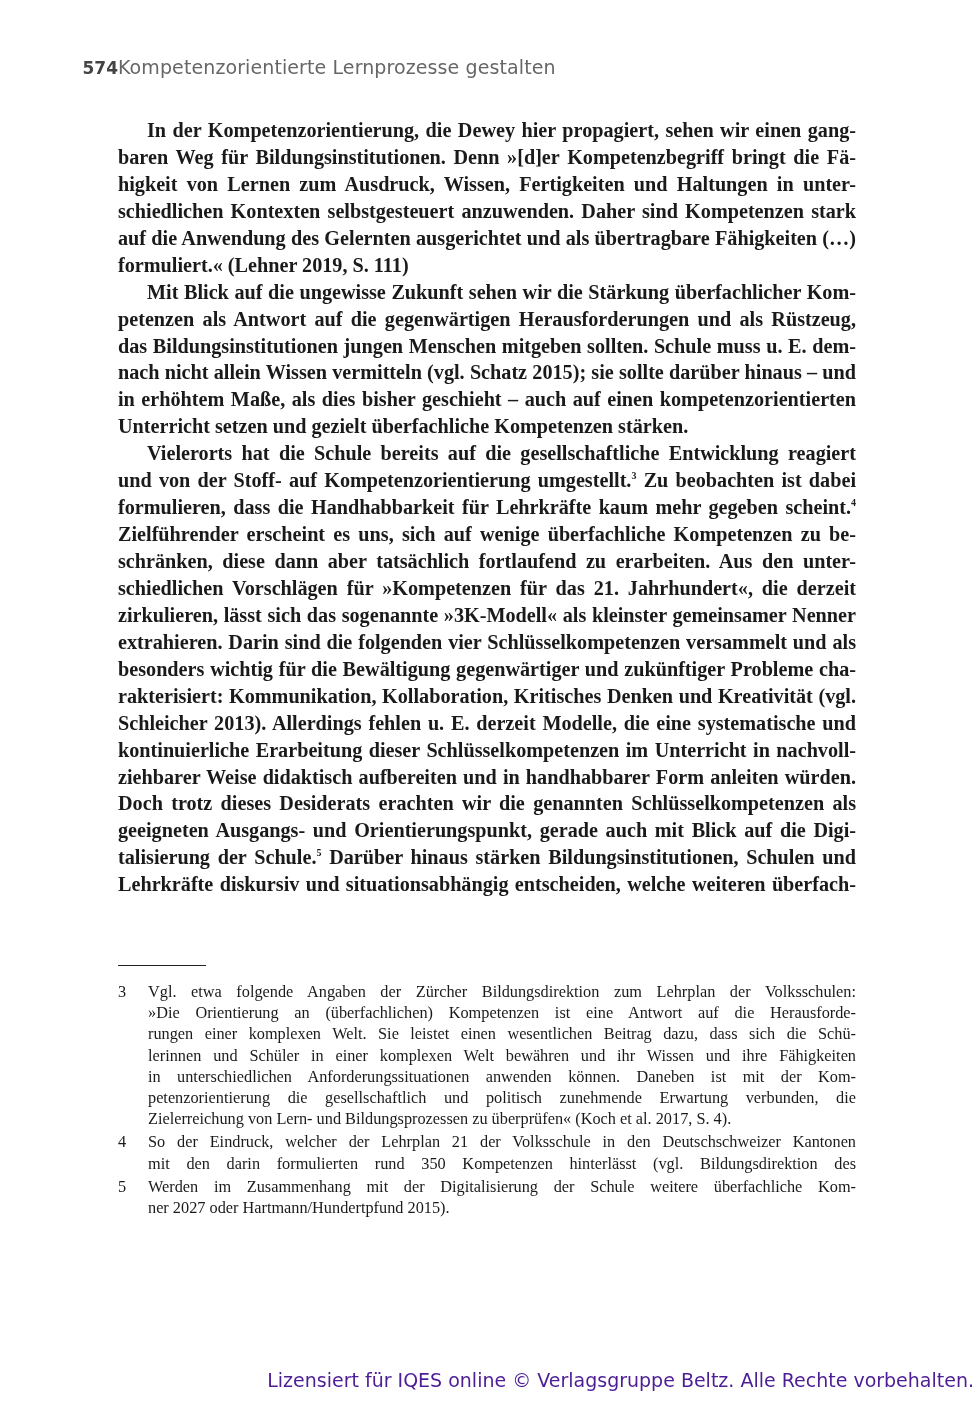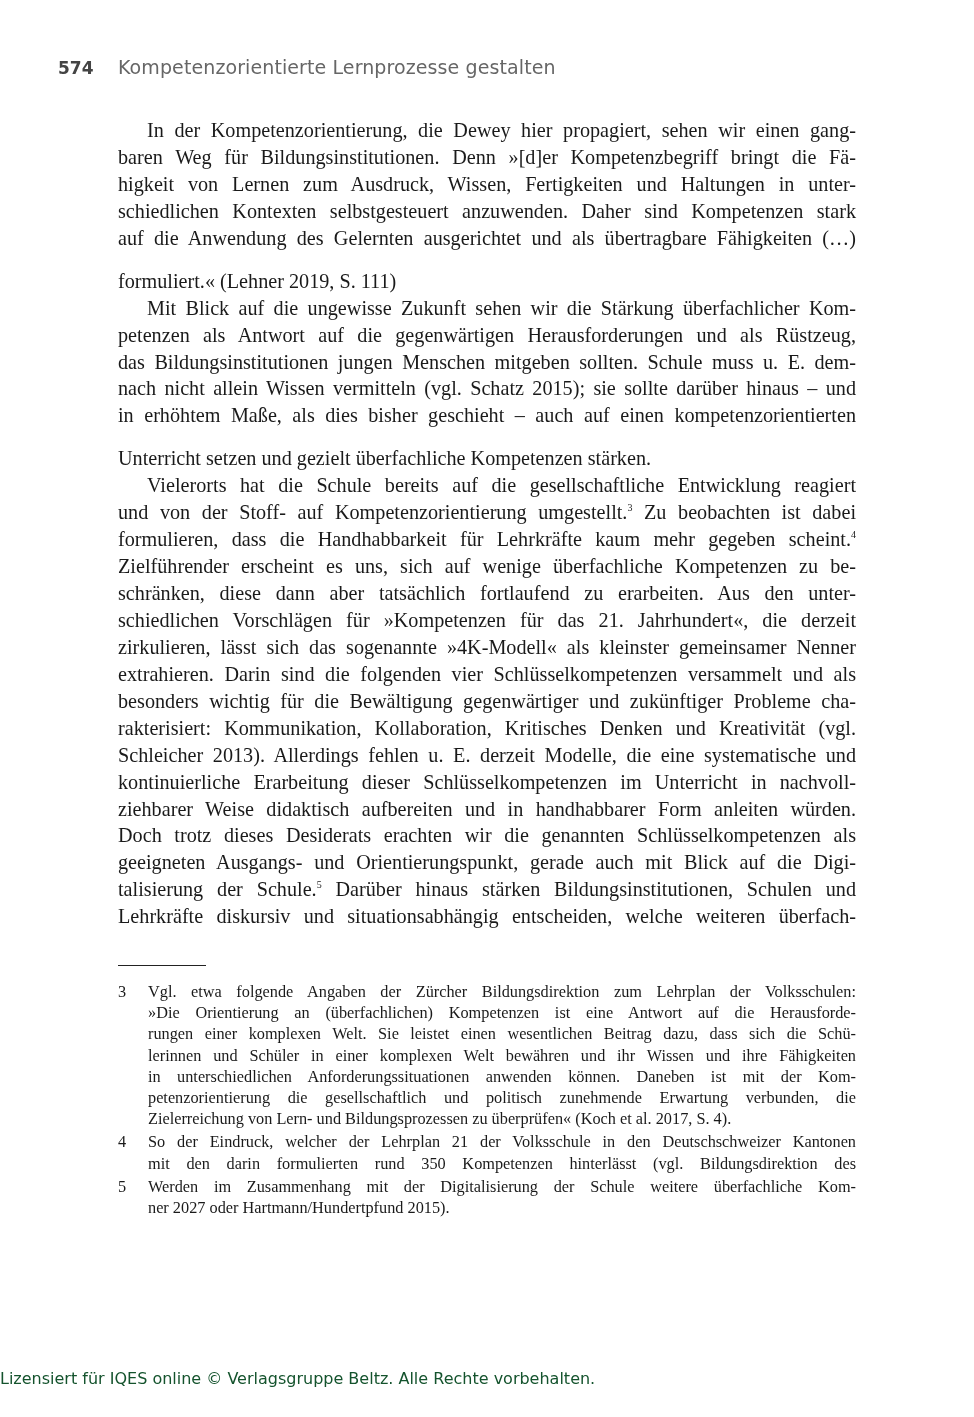--- a/index.html
+++ b/index.html
@@ -1,33 +1,33 @@
 <!DOCTYPE html>
 <html><head>
   <meta charset="utf-8">
   <style>
     html, body { margin: 0; padding: 0; background: #ffffff; }
     body { width: 974px; height: 1417px; position: relative; overflow: hidden; }
-    .header { position: absolute; left: 58px; top: 56px; height: 24px; display: flex; align-items: baseline; }
+    .header { position: absolute; left: 58px; top: 56px; height: 24px; display: flex; align-items: baseline; text-align: right; }
     .page-number { font-family: "DejaVu Sans", sans-serif; font-weight: bold; font-size: 17px; color: #444444; width: 60px; }
     .running-title { font-family: "DejaVu Sans", sans-serif; font-size: 19px; color: #666666; letter-spacing: 0.1px; }
-    .body-text { position: absolute; left: 118px; top: 117px; width: 738px; font-family: "Liberation Serif", serif; font-size: 20.2px; line-height: 26.95px; color: #1a1a1a; }
+    .body-text { position: absolute; left: 118px; top: 117px; width: 738px; font-family: "Liberation Serif", serif; font-size: 20.2px; line-height: 26.95px; color: #1a1a1a; font-weight: bold; }
     .line { display: block; text-align: justify; text-align-last: justify; white-space: nowrap; height: 26.95px; }
-    .line.last { text-align-last: left; margin-top: 16px; }
+    .line.last { text-align-last: left; }
     .line.indent { padding-left: 29px; }
     .line-inner { display: inline; }
     .footnote-rule { position: absolute; left: 118px; top: 965px; width: 88px; height: 1.3px; background: #222222; }
     .footnotes { position: absolute; left: 118px; top: 981px; width: 738px; font-family: "Liberation Serif", serif; font-size: 16.3px; line-height: 21.2px; color: #1a1a1a; }
     .fn { display: flex; margin-bottom: 2px; }
     .fn-num { width: 30px; flex: none; }
     .fn-body { flex: 1; }
     .fn-line { display: block; text-align: justify; text-align-last: justify; white-space: nowrap; height: 21.2px; }
     .fn-line.last { text-align-last: left; }
     sup { font-size: 10px; line-height: 0; vertical-align: super; }
-    .footer { position: absolute; left: 0; right: 0; top: 1369px; text-align: left; font-family: "DejaVu Sans", sans-serif; font-size: 16px; color: #14532d; }
+    .footer { position: absolute; left: 0; right: 0; top: 1369px; text-align: right; font-family: "DejaVu Sans", sans-serif; font-size: 19px; color: #4c1d95; }
   </style>
 </head>
 <body>
 
 <div class="header">
   <span class="page-number">574</span>
   <span class="running-title">Kompetenzorientierte Lernprozesse gestalten</span>
 </div>
 
 <div class="body-text">
@@ -50,21 +50,21 @@
     <span class="line last">Unterricht setzen und gezielt überfachliche Kompetenzen stärken.</span>
   </div>
 
   <div>
     <span class="line indent">Vielerorts hat die Schule bereits auf die gesellschaftliche Entwicklung reagiert</span>
     <span class="line"><span class="line-inner">und von der Stoff- auf Kompetenzorientierung umgestellt.</span><sup>3</sup><span class="line-inner"> Zu beobachten ist dabei</span></span>
     <span class="line"><span class="line-inner">formulieren, dass die Handhabbarkeit für Lehrkräfte kaum mehr gegeben scheint.</span><sup>4</sup></span>
     <span class="line">Zielführender erscheint es uns, sich auf wenige überfachliche Kompetenzen zu be-</span>
     <span class="line">schränken, diese dann aber tatsächlich fortlaufend zu erarbeiten. Aus den unter-</span>
     <span class="line">schiedlichen Vorschlägen für »Kompetenzen für das 21. Jahrhundert«, die derzeit</span>
-    <span class="line">zirkulieren, lässt sich das sogenannte »4K-Modell« als kleinster gemeinsamer Nenner</span>
+    <span class="line">zirkulieren, lässt sich das sogenannte »3K-Modell« als kleinster gemeinsamer Nenner</span>
     <span class="line">extrahieren. Darin sind die folgenden vier Schlüsselkompetenzen versammelt und als</span>
     <span class="line">besonders wichtig für die Bewältigung gegenwärtiger und zukünftiger Probleme cha-</span>
     <span class="line">rakterisiert: Kommunikation, Kollaboration, Kritisches Denken und Kreativität (vgl.</span>
     <span class="line">Schleicher 2013). Allerdings fehlen u. E. derzeit Modelle, die eine systematische und</span>
     <span class="line">kontinuierliche Erarbeitung dieser Schlüsselkompetenzen im Unterricht in nachvoll-</span>
     <span class="line">ziehbarer Weise didaktisch aufbereiten und in handhabbarer Form anleiten würden.</span>
     <span class="line">Doch trotz dieses Desiderats erachten wir die genannten Schlüsselkompetenzen als</span>
     <span class="line">geeigneten Ausgangs- und Orientierungspunkt, gerade auch mit Blick auf die Digi-</span>
     <span class="line"><span class="line-inner">talisierung der Schule.</span><sup>5</sup><span class="line-inner"> Darüber hinaus stärken Bildungsinstitutionen, Schulen und</span></span>
     <span class="line">Lehrkräfte diskursiv und situationsabhängig entscheiden, welche weiteren überfach-</span>

